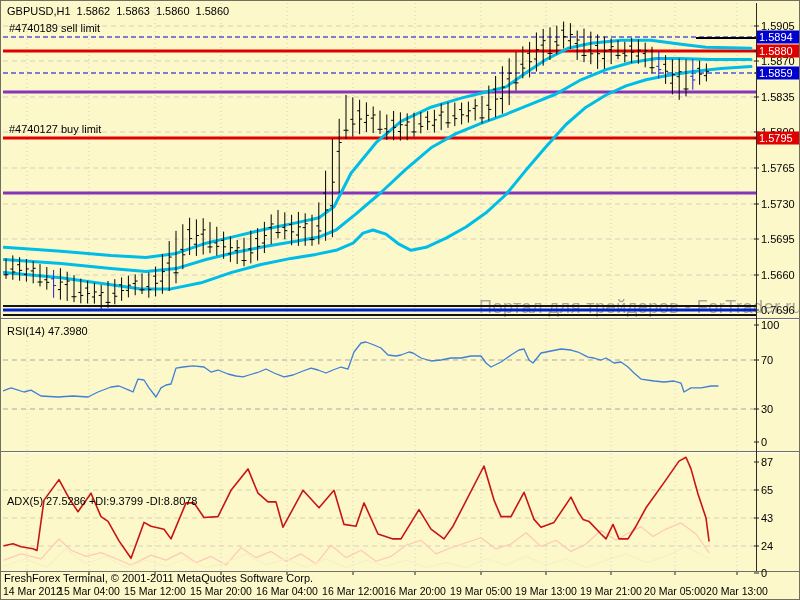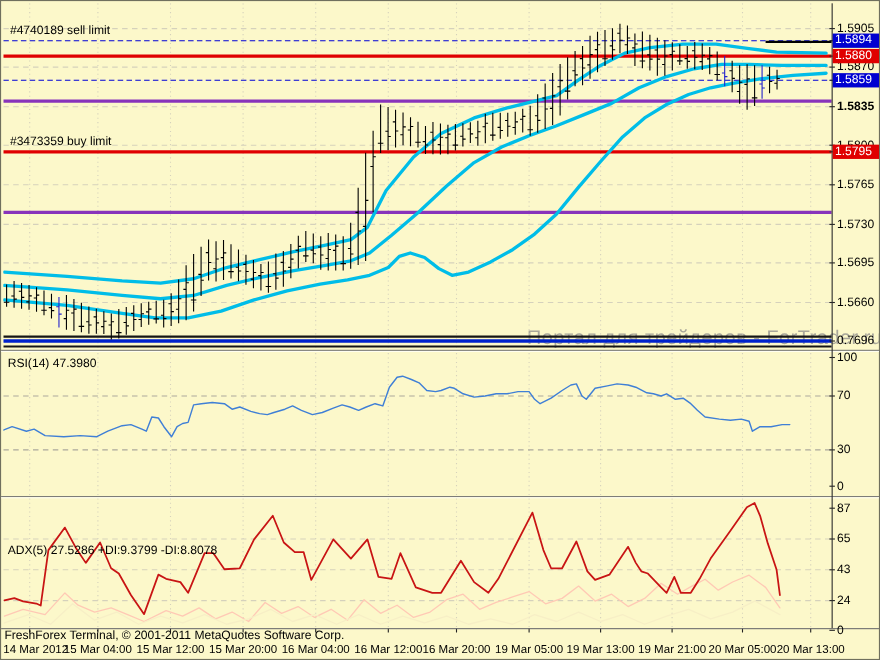--- a/index.html
+++ b/index.html
@@ -470,40 +470,43 @@
         <line x1="352" y1="570" x2="352" y2="574" stroke="#222" stroke-width="1"></line>
         <line x1="414" y1="570" x2="414" y2="574" stroke="#222" stroke-width="1"></line>
         <line x1="480" y1="570" x2="480" y2="574" stroke="#222" stroke-width="1"></line>
         <line x1="545" y1="570" x2="545" y2="574" stroke="#222" stroke-width="1"></line>
         <line x1="610" y1="570" x2="610" y2="574" stroke="#222" stroke-width="1"></line>
         <line x1="674" y1="570" x2="674" y2="574" stroke="#222" stroke-width="1"></line>
         <line x1="736" y1="570" x2="736" y2="574" stroke="#222" stroke-width="1"></line>
       </g>
     </svg>
 
+  <div id="header" class="txt">
+    <span>GBPUSD,H1</span><span>1.5862</span><span>1.5863</span><span>1.5860</span><span>1.5860</span>
+  </div>
 
   <div id="sell-limit-label" class="txt">#4740189 sell limit</div>
-  <div id="buy-limit-label" class="txt">#3473359 buy limit</div>
+  <div id="buy-limit-label" class="txt">#4740127 buy limit</div>
 
   <div id="rsi-label" class="txt">RSI(14) 47.3980</div>
   <div id="adx-label" class="txt">ADX(5) 27.5286 +DI:9.3799 -DI:8.8078</div>
 
   <div id="footer" class="txt">FreshForex Terminal, © 2001-2011 MetaQuotes Software Corp.</div>
 
   <div class="sep" style="top:317px"></div>
   <div class="sep-lite" style="top:318px"></div>
   <div class="sep" style="top:450px"></div>
   <div class="sep-lite" style="top:451px"></div>
   <div class="sep" style="top:570px"></div>
   <div id="vaxis"></div>
 
   <div id="price-labels">
       <div class="albl" style="top: 25px;">1.5905</div>
       <div class="albl" style="top: 60px;">1.5870</div>
-      <div class="albl" style="top: 96px; font-weight: bold;">1.5835</div>
+      <div class="albl" style="top: 96px;">1.5835</div>
       <div class="albl" style="top: 131px;">1.5800</div>
       <div class="albl" style="top: 167px;">1.5765</div>
       <div class="albl" style="top: 203px;">1.5730</div>
       <div class="albl" style="top: 238px;">1.5695</div>
       <div class="albl" style="top: 274px;">1.5660</div>
       <div class="albl" style="top: 309px;">0.7696</div>
       <div class="badge blue" style="top: 36px;">1.5894</div>
       <div class="badge red" style="top: 50px;">1.5880</div>
       <div class="badge blue" style="top: 72px;">1.5859</div>
       <div class="badge red" style="top: 137px;">1.5795</div>

